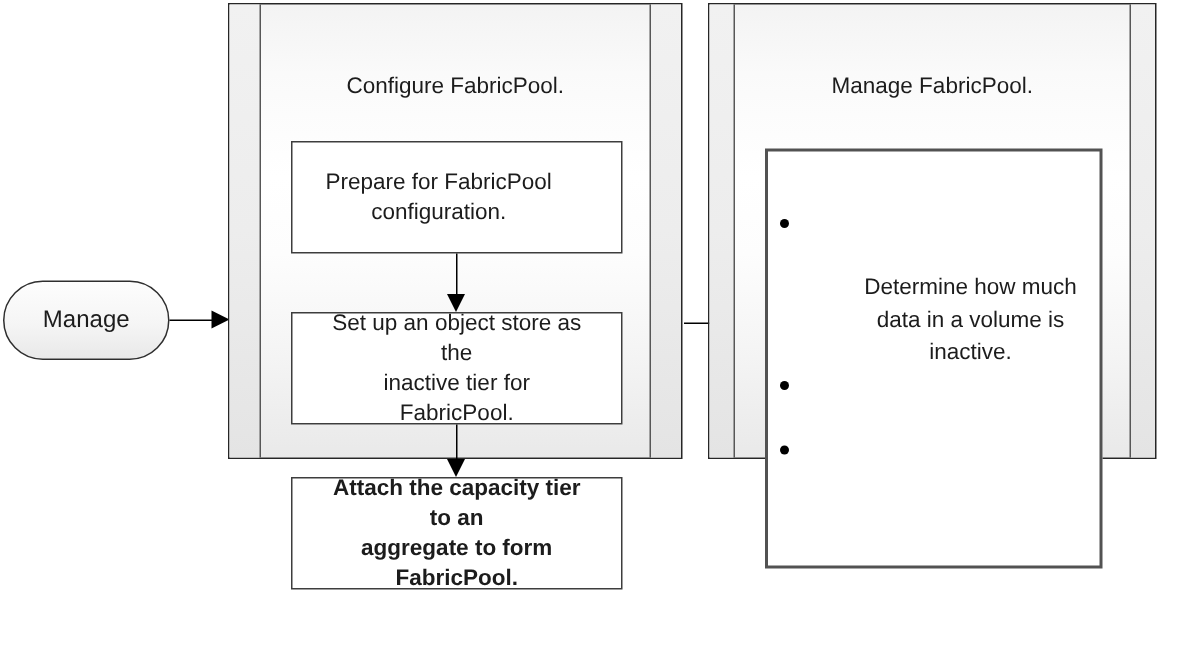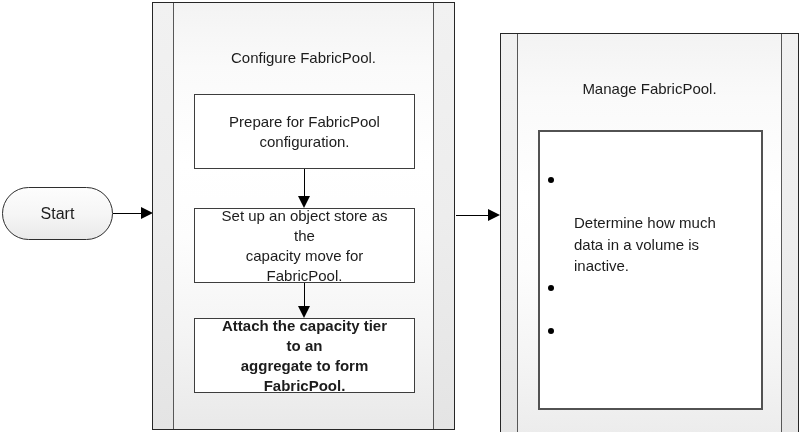--- a/index.html
+++ b/index.html
@@ -39,49 +39,49 @@
     position: absolute; width: 0; height: 0;
     border-left: 6px solid transparent;
     border-right: 6px solid transparent;
     border-top: 12px solid #000;
   }
 
   
   .lane {
     position: absolute;
     top: 2px;
-    height: 428px;
+    height: 304px;
     border: 1.5px solid #262626;
     background: linear-gradient(180deg,
       #f3f3f3 0%, #fafafa 15%, #ffffff 38%, #fdfdfd 55%,
       #f4f4f4 78%, #e9e9e9 100%);
   }
   .lane-strip {
     position: absolute; top: 0; bottom: 0;
     background: linear-gradient(180deg, #f1f1f1 0%, #ededed 50%, #e4e4e4 100%);
   }
   .lane-strip.left  { left: 0;  border-right: 1.5px solid #575757; }
   .lane-strip.right { right: 0; border-left: 1.5px solid #575757; }
   #lane-configure { left: 152px; width: 303px; }
-  #lane-manage    { left: 500px; width: 299px; margin-top: 31px; }
+  #lane-manage    { left: 472px; width: 299px; }
   #lane-configure .lane-strip { width: 21px; }
   #lane-manage    .lane-strip { width: 17px; }
 
   .lane-title {
     position: absolute; top: 46px; left: 0; right: 0;
     text-align: center; font-size: 15px;
   }
 
   
   .step-box {
     position: absolute;
     left: 41px; width: 221px; height: 75px;
     background: #ffffff;
     border: 1.5px solid #3d3d3d;
-    display: flex; align-items: center; justify-content: center;
+    display: flex; align-items: center; 
     text-align: center;
     font-size: 15px; line-height: 20px;
     white-space: pre-line;
     padding: 2px 22px;
   }
   #step-1 { top: 91px; }
   #step-2 { top: 205px; }
   #step-3 { top: 315px; font-weight: bold; }
 
   
@@ -89,37 +89,38 @@
     position: absolute;
     left: 37px; top: 96px;
     width: 225px; height: 280px;
     background: #ffffff;
     border: 2px solid #525252;
     padding: 37px 2px 0 0;
   }
   .detail-box ul { list-style: none; margin: 0; padding: 0; }
   .detail-box li {
     position: relative;
-    padding-left: 34px;
+    padding-left: 51px;
     font-size: 15px; line-height: 21.5px;
     white-space: pre-line;
+    text-align: center;
   }
   .detail-box li .dot {
     position: absolute; left: 8px; top: 8px;
     width: 6px; height: 6px; border-radius: 50%;
     background: #000;
   }
 </style>
 </head>
 <body>
 
 <div id="canvas">
 
   <div class="start-pill">
-    <span>Start</span>
+    <span>Manage</span>
   </div>
 
   <div class="hline" style="left:113px; top:212.5px; width:29px;"></div>
   <div class="head-right" style="left:141px; top:207px;"></div>
 
   <div class="lane" id="lane-configure">
     <div class="lane-strip left"></div>
     <div class="lane-strip right"></div>
 
     <div class="lane-title">Configure FabricPool.</div>
@@ -127,21 +128,21 @@
     <div class="step-box" id="step-1">
       <span>Prepare for FabricPool
 configuration.</span>
     </div>
 
     <div class="vline" style="left:150.5px; top:166px; height:28px;"></div>
     <div class="head-down" style="left:145px; top:193px;"></div>
 
     <div class="step-box" id="step-2">
       <span>Set up an object store as the
-capacity move for FabricPool.</span>
+inactive tier for FabricPool.</span>
     </div>
 
     <div class="vline" style="left:150.5px; top:280px; height:24px;"></div>
     <div class="head-down" style="left:145px; top:303px;"></div>
 
     <div class="step-box" id="step-3">
       <span>Attach the capacity tier to an
 aggregate to form FabricPool.</span>
     </div>
   </div>

